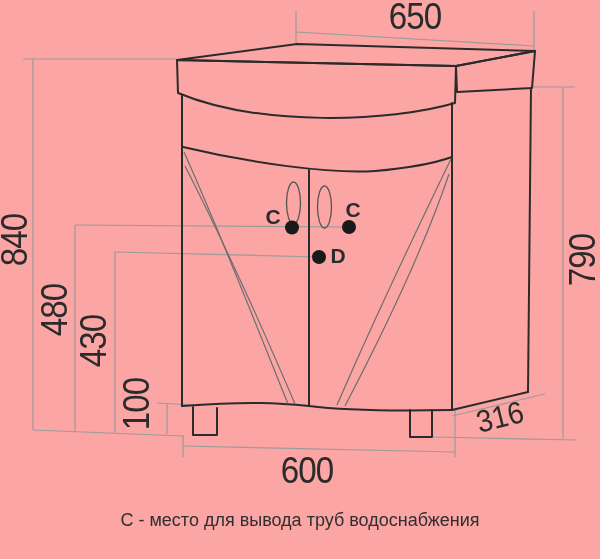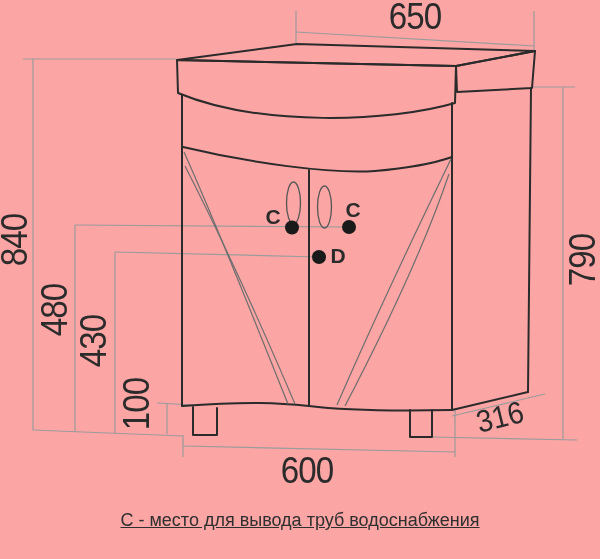--- a/index.html
+++ b/index.html
@@ -12,21 +12,21 @@
     position:absolute;white-space:nowrap;color:#2b2b2b;
     font-family:"Liberation Sans", sans-serif;line-height:1;
   }
   .dim{font-size:36px;letter-spacing:-1px;}
   .dim-h  {transform:translate(-50%,-50%) scaleX(.92);}
   .dim-v  {transform:translate(-50%,-50%) rotate(-90deg) scaleX(.92);}
   .dim-316{font-size:31px;transform:translate(-50%,-50%) rotate(-14deg) scaleX(.92);}
   .marker-lbl{font-size:21px;font-weight:600;transform:translate(-50%,-50%);}
   .legend{
     position:absolute;left:0;right:0;top:509px;text-align:center;
-    font-size:18px;line-height:23px;color:#2f2f2f;text-decoration:underline;
+    font-size:18px;line-height:23px;color:#2f2f2f;
   }
 </style>
 </head>
 <body>
 
 <div class="stage">
 
   <svg class="drawing-svg" width="600" height="559" viewBox="0 0 600 559">
 
     <g stroke="#9b9b9b" stroke-width="1.2" fill="none">

